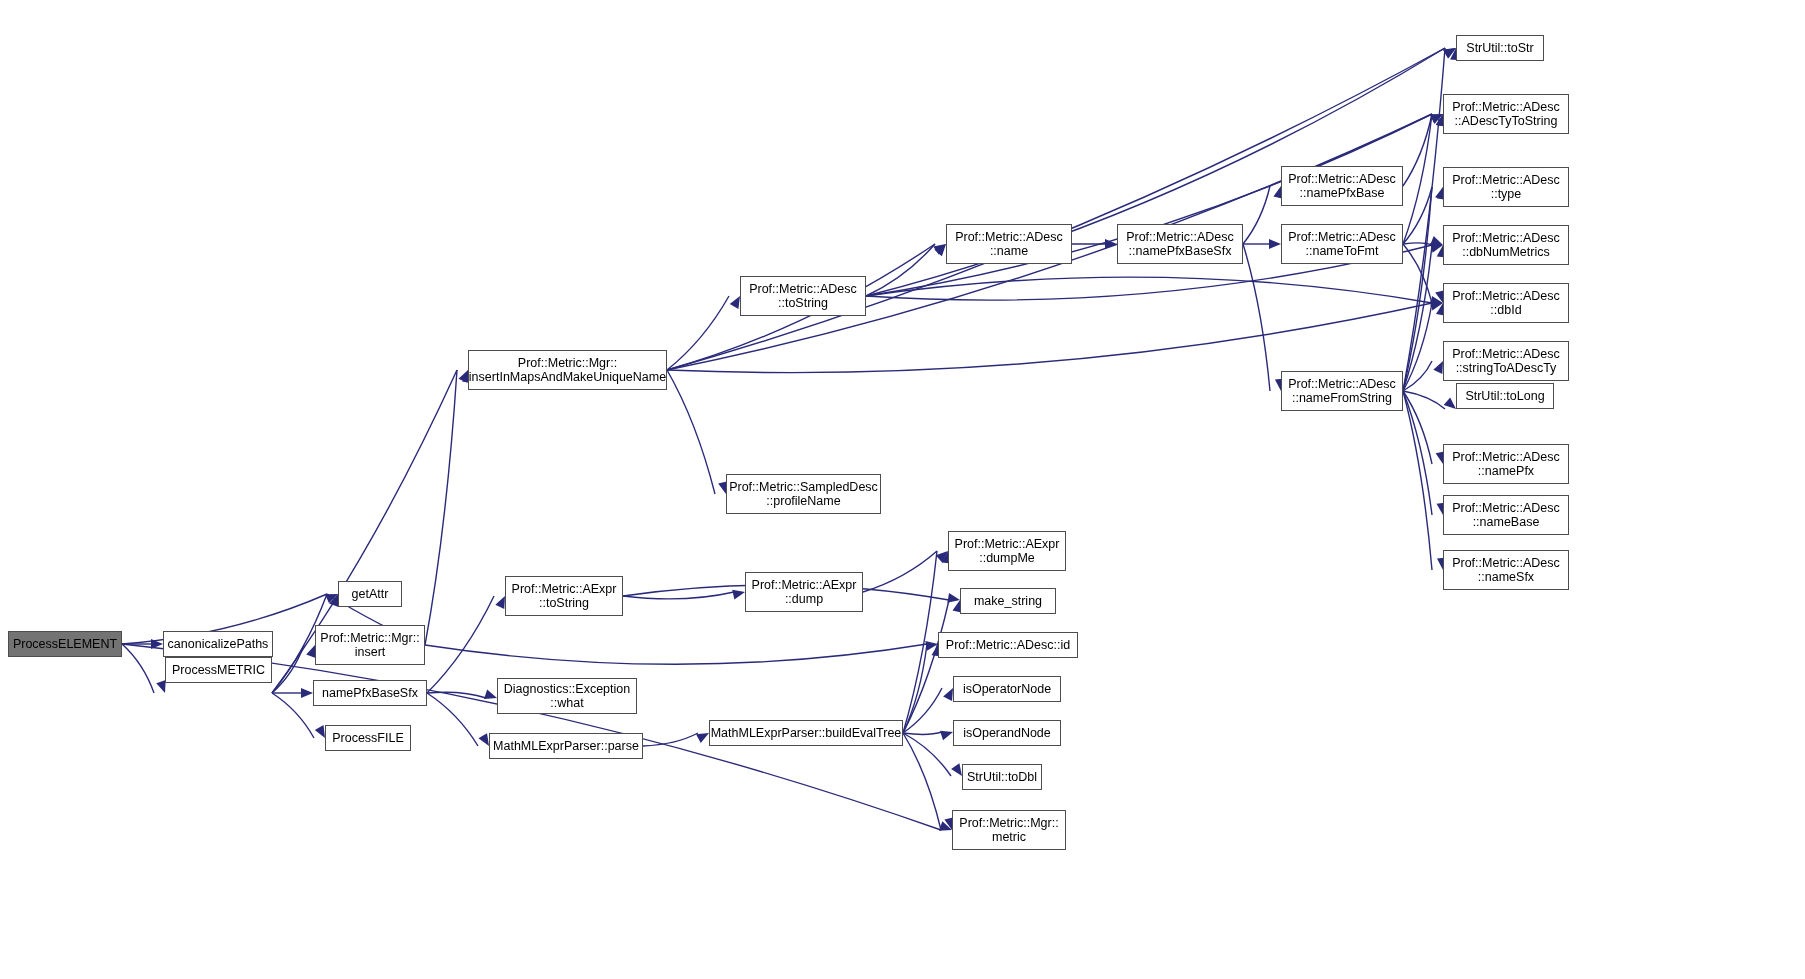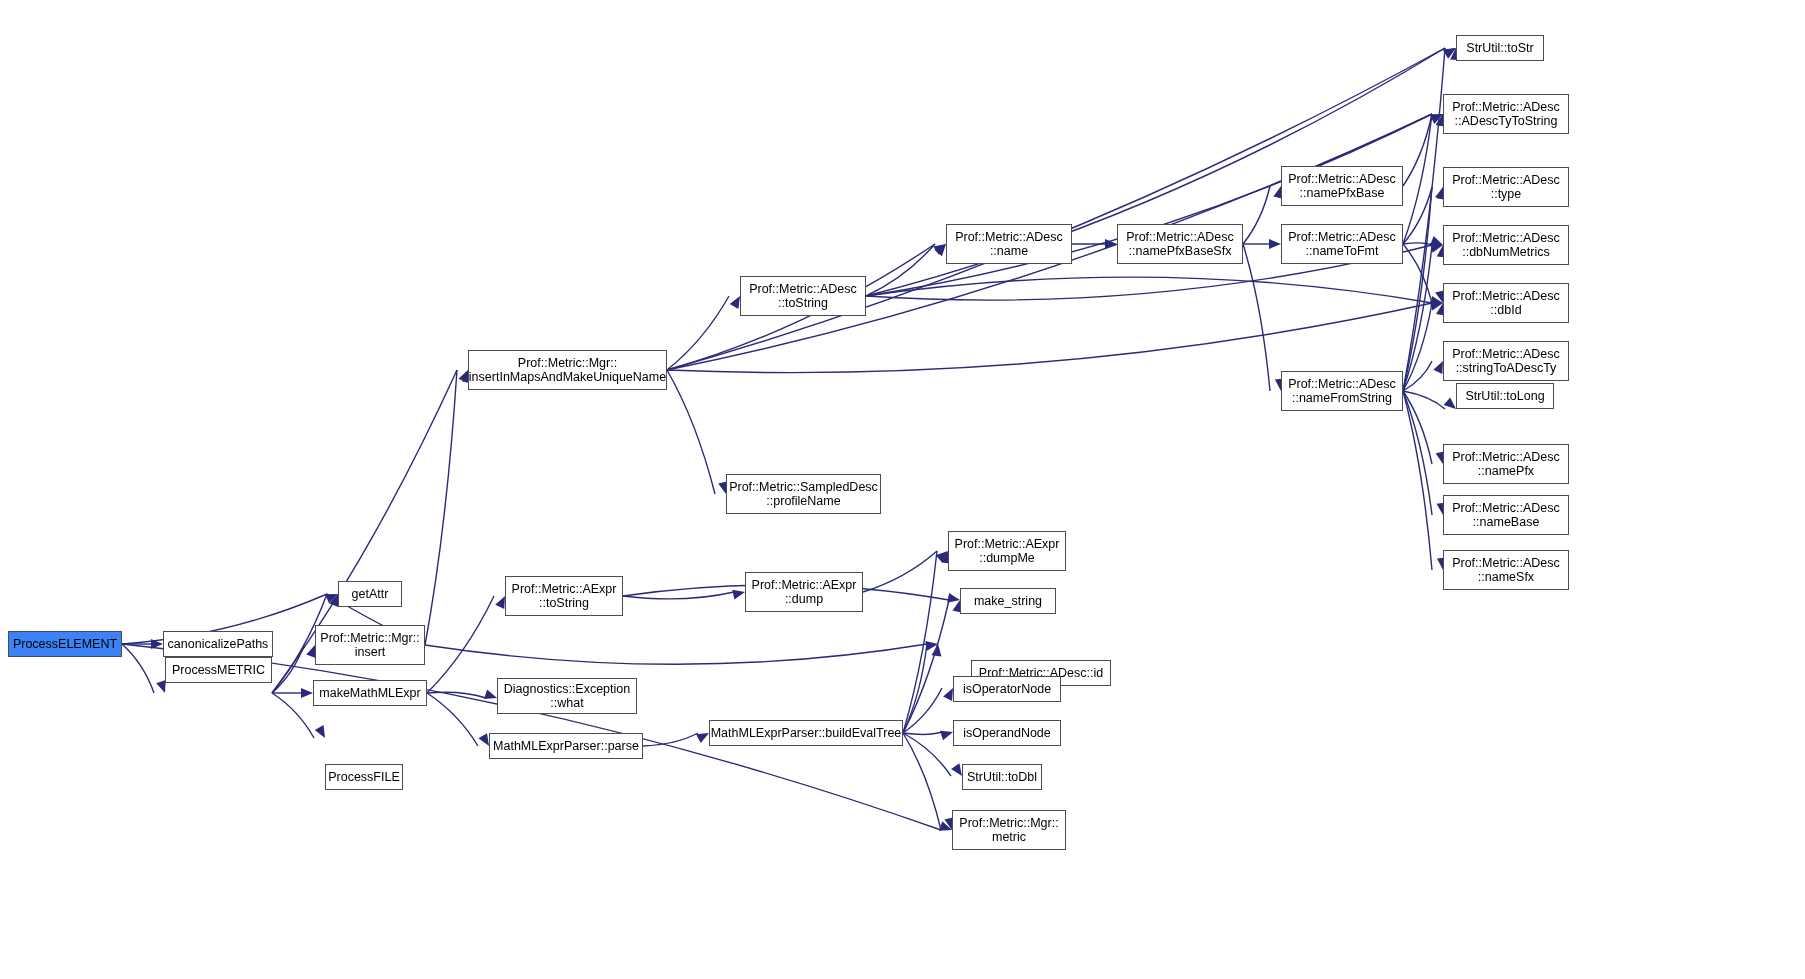--- a/index.html
+++ b/index.html
@@ -5,21 +5,21 @@
   html,body{margin:0;padding:0;background:#ffffff;}
   body{font-family:"Liberation Sans", sans-serif;}
   #graph-root{position:relative;width:1805px;height:979px;background:#fff;overflow:hidden;}
   svg{position:absolute;left:0;top:0;width:1805px;height:979px;}
   .edge{fill:none;stroke:#2a2a7a;stroke-width:1.4px;}
   .arrow{fill:#2a2a7a;stroke:none;}
   .node-box{position:absolute;box-sizing:border-box;border:1px solid #4d4d4d;background:#ffffff;
             display:flex;align-items:center;justify-content:center;text-align:center;
             font-family:"Liberation Sans", sans-serif;font-size:12.5px;color:#000;line-height:1.12;
             white-space:pre-line;padding:12px 3px;}
-  .node-box.root{background:#3b82f6;border-color:#4d4d4d;}
+  .node-box.root{background:#737373;border-color:#4d4d4d;}
 </style>
 </head>
 <body>
 
 <div id="graph-root">
   <svg id="edge-layer" viewBox="0 0 1805 979" preserveAspectRatio="none">
       <path d="M 122 644 Q 142.5 644 152 644" class="edge"></path>
       <polygon points="163,644 151,649 151,639" class="arrow"></polygon>
       <path d="M 122 644 Q 230 636.0717873698098 327 594" class="edge"></path>
       <polygon points="338,594 328.9804934224501,603.3620778194551 325.00135727181623,594.1878489420661" class="arrow"></polygon>
@@ -130,42 +130,42 @@
       <path d="M 1403 391 Q 1423 466.37705806143776 1432 570" class="edge"></path>
       <polygon points="1443,570 1436.9804214623312,558.4776445885036 1446.9429159964318,557.612368529655" class="arrow"></polygon>
     </svg>
   <div id="node-layer">
       <div class="node-box root" style="left: 8px; top: 631px; width: 114px; height: 26px;">ProcessELEMENT</div>
       <div class="node-box" style="left: 163px; top: 631px; width: 110px; height: 26px;">canonicalizePaths</div>
       <div class="node-box" style="left: 165px; top: 657px; width: 107px; height: 26px;">ProcessMETRIC</div>
       <div class="node-box" style="left: 338px; top: 581px; width: 64px; height: 26px;">getAttr</div>
       <div class="node-box" style="left: 315px; top: 625px; width: 110px; height: 40px;">Prof::Metric::Mgr::
 insert</div>
-      <div class="node-box" style="left: 313px; top: 680px; width: 114px; height: 26px;">makeMathMLExpr</div>
-      <div class="node-box" style="left: 325px; top: 764px; width: 78px; height: 26px; text-align: center;">ProcessFILE</div>
+      <div class="node-box" style="left: 313px; top: 680px; width: 114px; height: 26px;">namePfxBaseSfx</div>
+      <div class="node-box" style="left: 325px; top: 725px; width: 86px; height: 26px; text-align: center;">ProcessFILE</div>
       <div class="node-box" style="left: 468px; top: 350px; width: 199px; height: 40px;">Prof::Metric::Mgr::
 insertInMapsAndMakeUniqueName</div>
       <div class="node-box" style="left: 505px; top: 576px; width: 118px; height: 40px;">Prof::Metric::AExpr
 ::toString</div>
       <div class="node-box" style="left: 497px; top: 678px; width: 140px; height: 36px;">Diagnostics::Exception
 ::what</div>
       <div class="node-box" style="left: 489px; top: 733px; width: 154px; height: 26px;">MathMLExprParser::parse</div>
       <div class="node-box" style="left: 740px; top: 276px; width: 126px; height: 40px;">Prof::Metric::ADesc
 ::toString</div>
       <div class="node-box" style="left: 726px; top: 474px; width: 155px; height: 40px;">Prof::Metric::SampledDesc
 ::profileName</div>
       <div class="node-box" style="left: 745px; top: 572px; width: 118px; height: 40px;">Prof::Metric::AExpr
 ::dump</div>
       <div class="node-box" style="left: 709px; top: 720px; width: 194px; height: 26px;">MathMLExprParser::buildEvalTree</div>
       <div class="node-box" style="left: 946px; top: 224px; width: 126px; height: 40px;">Prof::Metric::ADesc
 ::name</div>
       <div class="node-box" style="left: 948px; top: 531px; width: 118px; height: 40px;">Prof::Metric::AExpr
 ::dumpMe</div>
       <div class="node-box" style="left: 960px; top: 588px; width: 96px; height: 24px;">make_string</div>
-      <div class="node-box" style="left: 971px; top: 632px; width: 140px; height: 24px; margin-top: 28px;">Prof::Metric::ADesc::id</div>
+      <div class="node-box" style="left: 938px; top: 632px; width: 140px; height: 24px;">Prof::Metric::ADesc::id</div>
       <div class="node-box" style="left: 953px; top: 676px; width: 108px; height: 24px;">isOperatorNode</div>
       <div class="node-box" style="left: 953px; top: 720px; width: 108px; height: 24px;">isOperandNode</div>
       <div class="node-box" style="left: 962px; top: 764px; width: 80px; height: 24px;">StrUtil::toDbl</div>
       <div class="node-box" style="left: 952px; top: 810px; width: 114px; height: 40px;">Prof::Metric::Mgr::
 metric</div>
       <div class="node-box" style="left: 1117px; top: 224px; width: 126px; height: 40px;">Prof::Metric::ADesc
 ::namePfxBaseSfx</div>
       <div class="node-box" style="left: 1281px; top: 166px; width: 122px; height: 40px;">Prof::Metric::ADesc
 ::namePfxBase</div>
       <div class="node-box" style="left: 1281px; top: 224px; width: 122px; height: 40px;">Prof::Metric::ADesc

